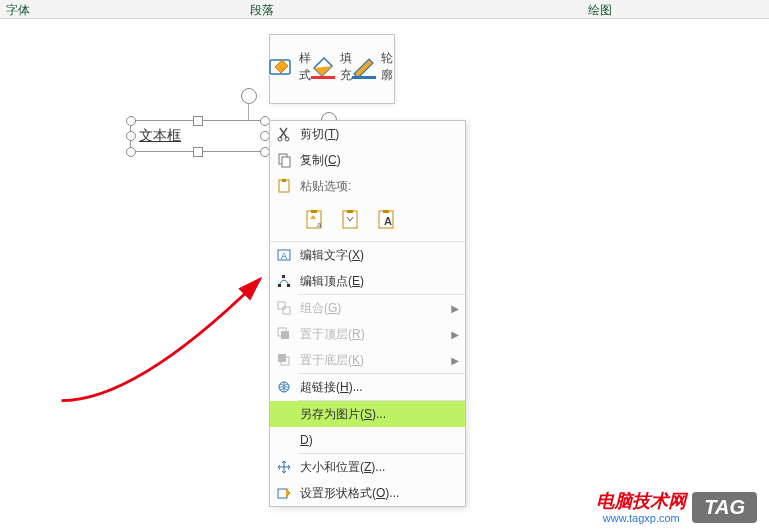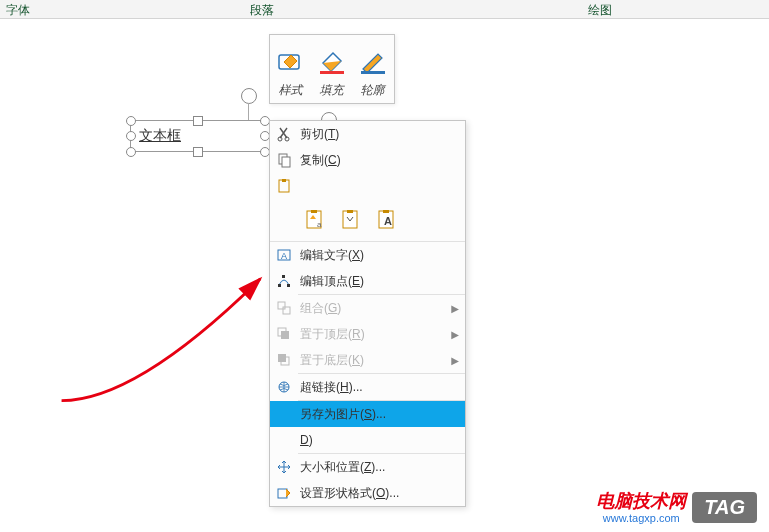--- a/index.html
+++ b/index.html
@@ -33,26 +33,25 @@
     width: 124px;
     height: 68px;
     background: #fcfcfc;
     border: 1px solid #c5c5c5;
     box-shadow: 1px 1px 4px rgba(0,0,0,0.08);
     display: flex;
   }
   .float-toolbar .tbtn {
     width: 41px;
     display: flex;
-    flex-direction: column;
+    flex-direction: row;
     align-items: center;
     justify-content: flex-end;
     padding-bottom: 4px;
     gap: 2px;
-    font-style: italic;
   }
   .float-toolbar .ticon {
     width: 32px;
     height: 36px;
     display: flex;
     align-items: center;
     justify-content: center;
   }
   .float-toolbar .tlabel {
     font-size: 12px;
@@ -128,21 +127,21 @@
   }
   .context-menu .sep {
     height: 1px;
     background: #e1e1e1;
     margin-left: 28px;
   }
   .context-menu .sep.full { margin-left: 0; }
   .context-menu .disabled .label,
   .context-menu .disabled svg { color: #b6b6b6; }
   .context-menu .header .label { color: #666; }
-  .context-menu .highlight { background: #0ea5e9; }
+  .context-menu .highlight { background: #bef264; }
   .paste-options {
     display: flex;
     gap: 6px;
     padding: 4px 0 4px 30px;
     height: 34px;
     align-items: center;
   }
   .paste-opt {
     width: 28px;
     height: 28px;
@@ -271,20 +270,21 @@
       </div>
   </div>
 
   <div class="row header">
     <div class="icon-cell">
       <svg width="16" height="16" viewBox="0 0 16 16">
           <rect x="3" y="2" width="10" height="12" fill="none" stroke="#c78a00"></rect>
           <rect x="6" y="1" width="4" height="3" fill="#c78a00"></rect>
         </svg>
     </div>
+    <div class="label">粘贴选项:</div>
   </div>
 
   <div class="paste-options">
     <div class="paste-opt">
       <svg width="22" height="22" viewBox="0 0 22 22">
           <rect x="3" y="2" width="14" height="17" fill="#fff" stroke="#c78a00"></rect>
           <rect x="7" y="1" width="6" height="3" fill="#c78a00"></rect>
           <path d="M6 10 l3 -4 l3 4" fill="#f6a623"></path>
           <text x="13" y="18" font-size="8" fill="#666">a</text>
         </svg>

